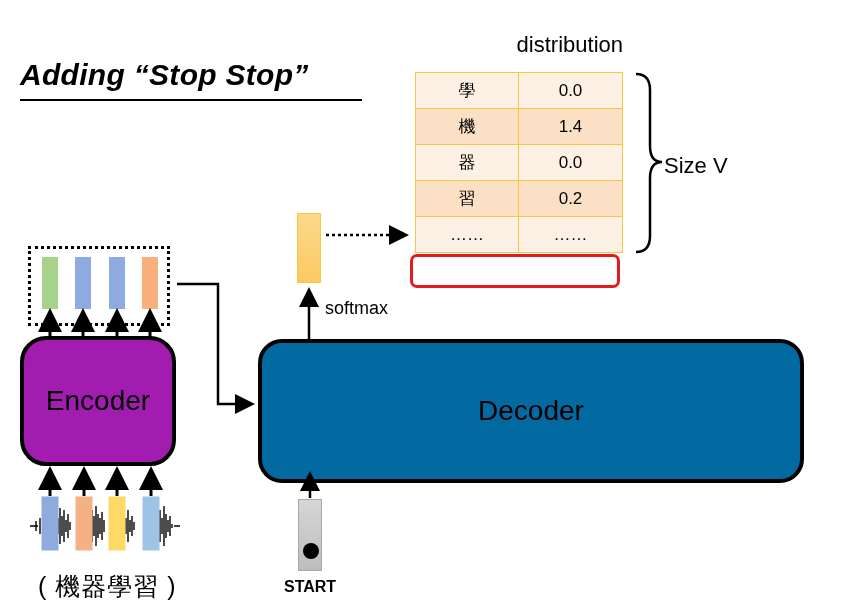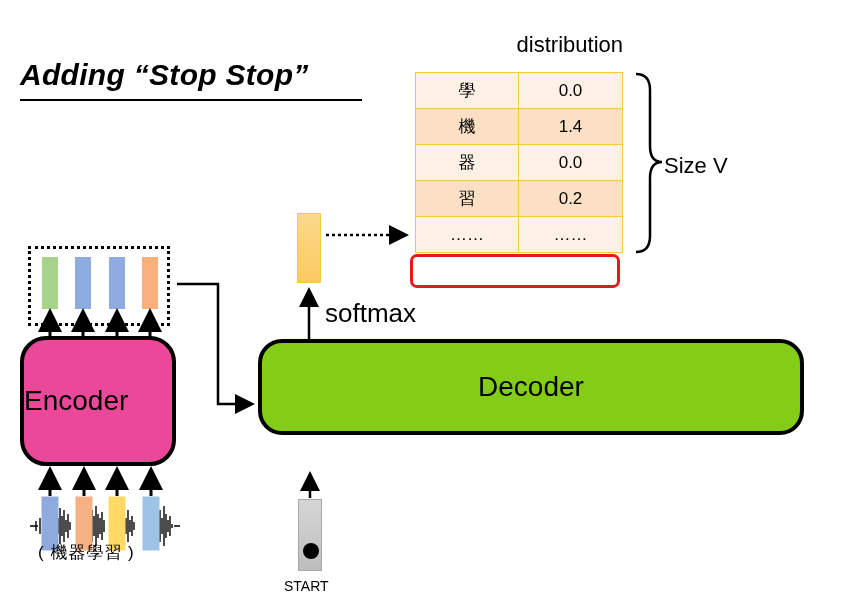--- a/index.html
+++ b/index.html
@@ -16,40 +16,40 @@
                    font-size:17px; }
   #dist-table td.tok { width:102px; }
   #dist-table tr.odd td { background:#fdf0e4; }
   #dist-table tr.even td { background:#fbe0c5; }
   #end-highlight { left:410px; top:254px; width:210px; height:34px; border:3px solid #e6191e;
                    border-radius:7px; box-sizing:border-box; }
 
   #size-label { left:640px; top:148px; font-size:22px; line-height:36px;margin-left:24px; }
 
   #encoder { left:20px; top:336px; width:156px; height:130px; border:4px solid #000;
-             border-radius:26px; background:#ec4899; box-sizing:border-box;
-             display:flex; align-items:center; font-size:28px; }
-  #decoder { left:258px; top:339px; width:546px; height:96px; border:4px solid #000;
-             border-radius:24px; background:#84cc16; box-sizing:border-box;
+             border-radius:26px; background:#a21caf; box-sizing:border-box;
+             display:flex; align-items:center; justify-content:center; font-size:28px; }
+  #decoder { left:258px; top:339px; width:546px; height:144px; border:4px solid #000;
+             border-radius:24px; background:#0369a1; box-sizing:border-box;
              display:flex; align-items:center; justify-content:center; font-size:28px; }
 
   #enc-output-box { left:28px; top:246px; width:142px; height:80px; border:3px dotted #000;
                     box-sizing:border-box; }
   .vec { position:absolute; width:16px; height:52px; box-sizing:border-box; }
 
   #softmax-vec { left:297px; top:213px; width:24px; height:70px;
                  background:linear-gradient(#fbd98a,#fbc962); border:1px solid #f5c842; box-sizing:border-box; }
-  #softmax-label { left:325px; top:298px; font-size:26px; }
+  #softmax-label { left:325px; top:298px; font-size:18px; }
 
   #start-vec { left:298px; top:499px; width:24px; height:72px;
                background:linear-gradient(#d6d6d6,#bdbdbd); border:1px solid #a8a8a8; box-sizing:border-box; }
   #start-dot { left:303px; top:543px; width:16px; height:16px; border-radius:50%; background:#000; }
-  #start-label { left:284px; top:578px; font-size:14px; }
+  #start-label { left:284px; top:578px; font-size:16px;font-weight:bold; }
 
-  #audio-label { left:38px; top:541px; font-size:17px; letter-spacing:1px; }
+  #audio-label { left:38px; top:570px; font-size:25px; letter-spacing:1px; }
 
   svg.overlay { position:absolute; left:0; top:0; }
 </style>
 </head>
 <body>
 
 <div id="title" class="abs">Adding “Stop Stop”</div>
 <div id="title-underline" class="abs"></div>
 
 <div id="dist-label" class="abs">distribution</div>

